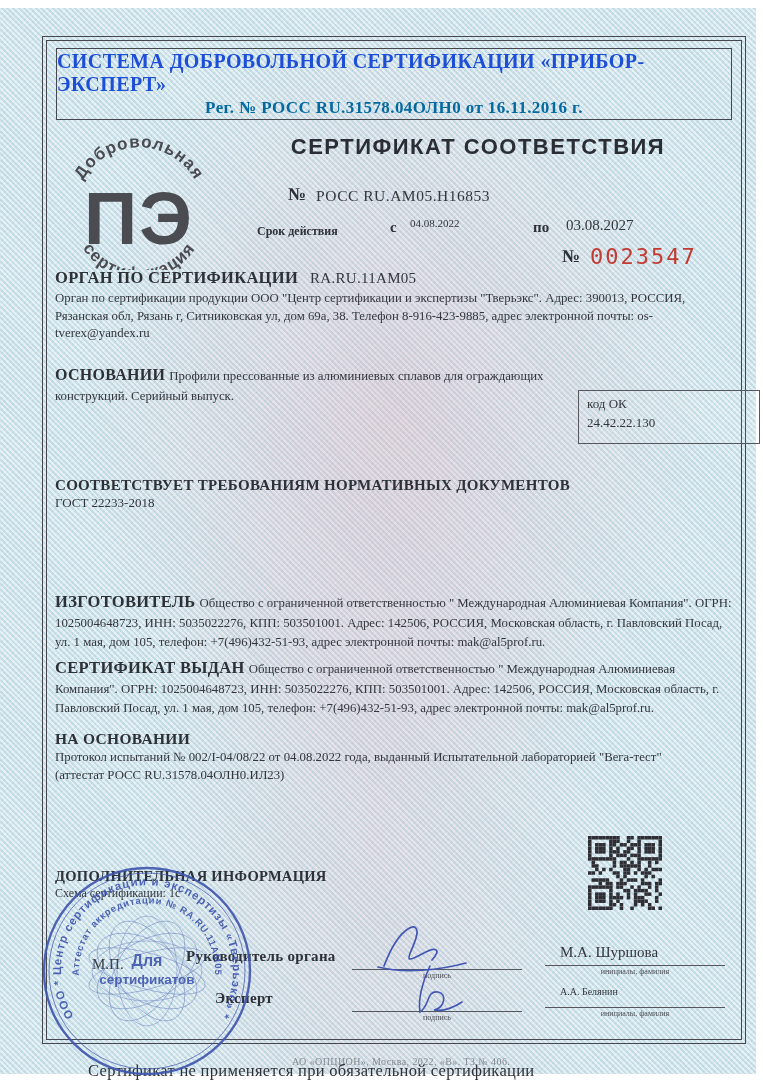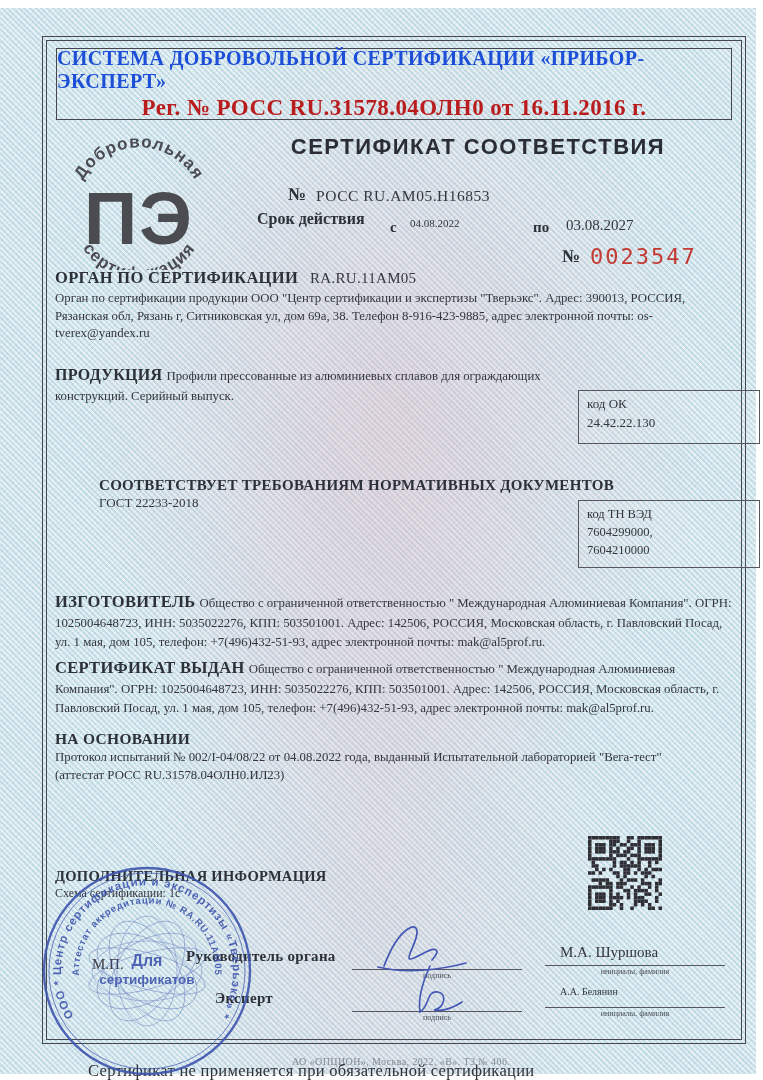--- a/index.html
+++ b/index.html
@@ -10,21 +10,21 @@
       radial-gradient(ellipse 440px 560px at 52% 38%, rgba(228,166,182,.30), rgba(228,166,182,0) 72%),
       radial-gradient(ellipse 330px 720px at 50% 78%, rgba(228,166,182,.20), rgba(228,166,182,0) 70%),
       repeating-linear-gradient(45deg, rgba(255,255,255,.45) 0 2px, rgba(173,207,218,.30) 2px 4px),
       repeating-linear-gradient(-45deg, rgba(219,235,241,.55) 0 2px, rgba(188,216,226,.45) 2px 4px),
       #cfe4eb;}
   .frame{position:absolute;left:42px;top:36px;width:702px;height:1006px;border:1.5px solid #45464e;}
   .frame::before{content:"";position:absolute;inset:3px;border:1px solid #45464e;}
   .header-box{position:absolute;left:56px;top:48px;width:674px;height:70px;border:1px solid #45464e;
     display:flex;flex-direction:column;justify-content:center;align-items:center;gap:2px;}
   .header-box .l1{font-size:20px;font-weight:bold;color:#1d4ed8;letter-spacing:.4px;}
-  .header-box .l2{font-size:23px;font-weight:bold;color:#b91c1c;letter-spacing:.4px;}
+  .header-box .l2{font-size:17px;font-weight:bold;color:#0369a1;letter-spacing:.4px;}
   .abs{position:absolute;}
   .title{left:222px;top:134px;width:512px;text-align:center;font-family:"Liberation Sans",sans-serif;
     font-weight:bold;font-size:22px;letter-spacing:1.5px;color:#2a2d34;}
   .lbl{font-weight:bold;color:#2c3037;}
   .sec-label{font-weight:bold;font-size:16.5px;color:#2c3037;letter-spacing:.3px;}
   .sec-body{font-size:12.8px;line-height:1.38;color:#33363d;}
   .code-box{position:absolute;left:578px;width:164px;border:1px solid #55565e;
     padding:4px 8px;font-size:13px;line-height:1.45;color:#33363d;background:rgba(255,255,255,.06);}
   .red-num{font-family:"DejaVu Sans Mono",monospace;font-size:22px;letter-spacing:2px;color:#c23a32;}
   .sig-line{border-bottom:1px solid #55565e;height:0;}
@@ -60,52 +60,47 @@
         <textPath href="#lgArcBot" startOffset="50%" text-anchor="middle">сертификация</textPath>
       </text>
     </svg>
   </div>
 
   <div class="abs title">СЕРТИФИКАТ СООТВЕТСТВИЯ</div>
 
   <span class="abs lbl" style="left:288px;top:184px;font-size:18px;">№</span>
   <span class="abs" style="left:316px;top:187px;font-size:15.5px;letter-spacing:.5px;">РОСС RU.АМ05.Н16853</span>
 
-  <span class="abs lbl" style="left:257px;top:210px;font-size:16px;">Срок действия</span>
+  <span class="abs lbl" style="left:257px;top:224px;font-size:12px;">Срок действия</span>
   <span class="abs lbl" style="left:390px;top:219px;font-size:15px;">с</span>
   <span class="abs" style="left:410px;top:217px;font-size:11px;">04.08.2022</span>
   <span class="abs lbl" style="left:533px;top:219px;font-size:15px;">по</span>
   <span class="abs" style="left:566px;top:217px;font-size:15px;">03.08.2027</span>
 
   <span class="abs lbl" style="left:562px;top:246px;font-size:18px;">№</span>
   <span class="abs red-num" style="left:590px;top:244px;">0023547</span>
 
   <div class="abs" style="left:55px;top:268px;width:676px;">
     <span class="sec-label">ОРГАН ПО СЕРТИФИКАЦИИ</span>
     <span style="font-size:15px;letter-spacing:.3px;margin-left:8px;">RA.RU.11АМ05</span>
     <div class="sec-body" style="margin-top:2px;">Орган по сертификации продукции ООО "Центр сертификации и экспертизы "Тверьэкс". Адрес: 390013, РОССИЯ, Рязанская обл, Рязань г, Ситниковская ул, дом 69а, 38. Телефон 8-916-423-9885, адрес электронной почты: os-tverex@yandex.ru</div>
   </div>
 
   <div class="abs" style="left:55px;top:366px;width:545px;">
-    <span class="sec-label" style="font-size:16px;">ПРОДУКЦИЯ</span>
+    <span class="sec-label" style="font-size:16px;">ОСНОВАНИИ</span>
     <span class="sec-body">Профили прессованные из алюминиевых сплавов для ограждающих конструкций. Серийный выпуск.</span>
   </div>
   <div class="code-box" style="top:390px;height:44px;">
     <div>код ОК</div>
     <div>24.42.22.130</div>
   </div>
 
-  <div class="abs" style="left:55px;top:477px;width:560px;margin-left:44px;">
+  <div class="abs" style="left:55px;top:477px;width:560px;">
     <div class="sec-label" style="font-size:15px;">СООТВЕТСТВУЕТ ТРЕБОВАНИЯМ НОРМАТИВНЫХ ДОКУМЕНТОВ</div>
     <div class="sec-body" style="font-size:13px;">ГОСТ 22233-2018</div>
-  </div>
-  <div class="code-box" style="top:500px;height:58px;font-size:12.5px;">
-    <div>код ТН ВЭД</div>
-    <div>7604299000,</div>
-    <div>7604210000</div>
   </div>
 
   <div class="abs" style="left:55px;top:592px;width:678px;">
     <span class="sec-label">ИЗГОТОВИТЕЛЬ</span>
     <span class="sec-body">Общество с ограниченной ответственностью " Международная Алюминиевая Компания". ОГРН: 1025004648723, ИНН: 5035022276, КПП: 503501001. Адрес: 142506, РОССИЯ, Московская область, г. Павловский Посад, ул. 1 мая, дом 105, телефон: +7(496)432-51-93, адрес электронной почты: mak@al5prof.ru.</span>
   </div>
 
   <div class="abs" style="left:55px;top:658px;width:678px;">
     <span class="sec-label">СЕРТИФИКАТ ВЫДАН</span>
     <span class="sec-body">Общество с ограниченной ответственностью " Международная Алюминиевая Компания". ОГРН: 1025004648723, ИНН: 5035022276, КПП: 503501001. Адрес: 142506, РОССИЯ, Московская область, г. Павловский Посад, ул. 1 мая, дом 105, телефон: +7(496)432-51-93, адрес электронной почты: mak@al5prof.ru.</span>

